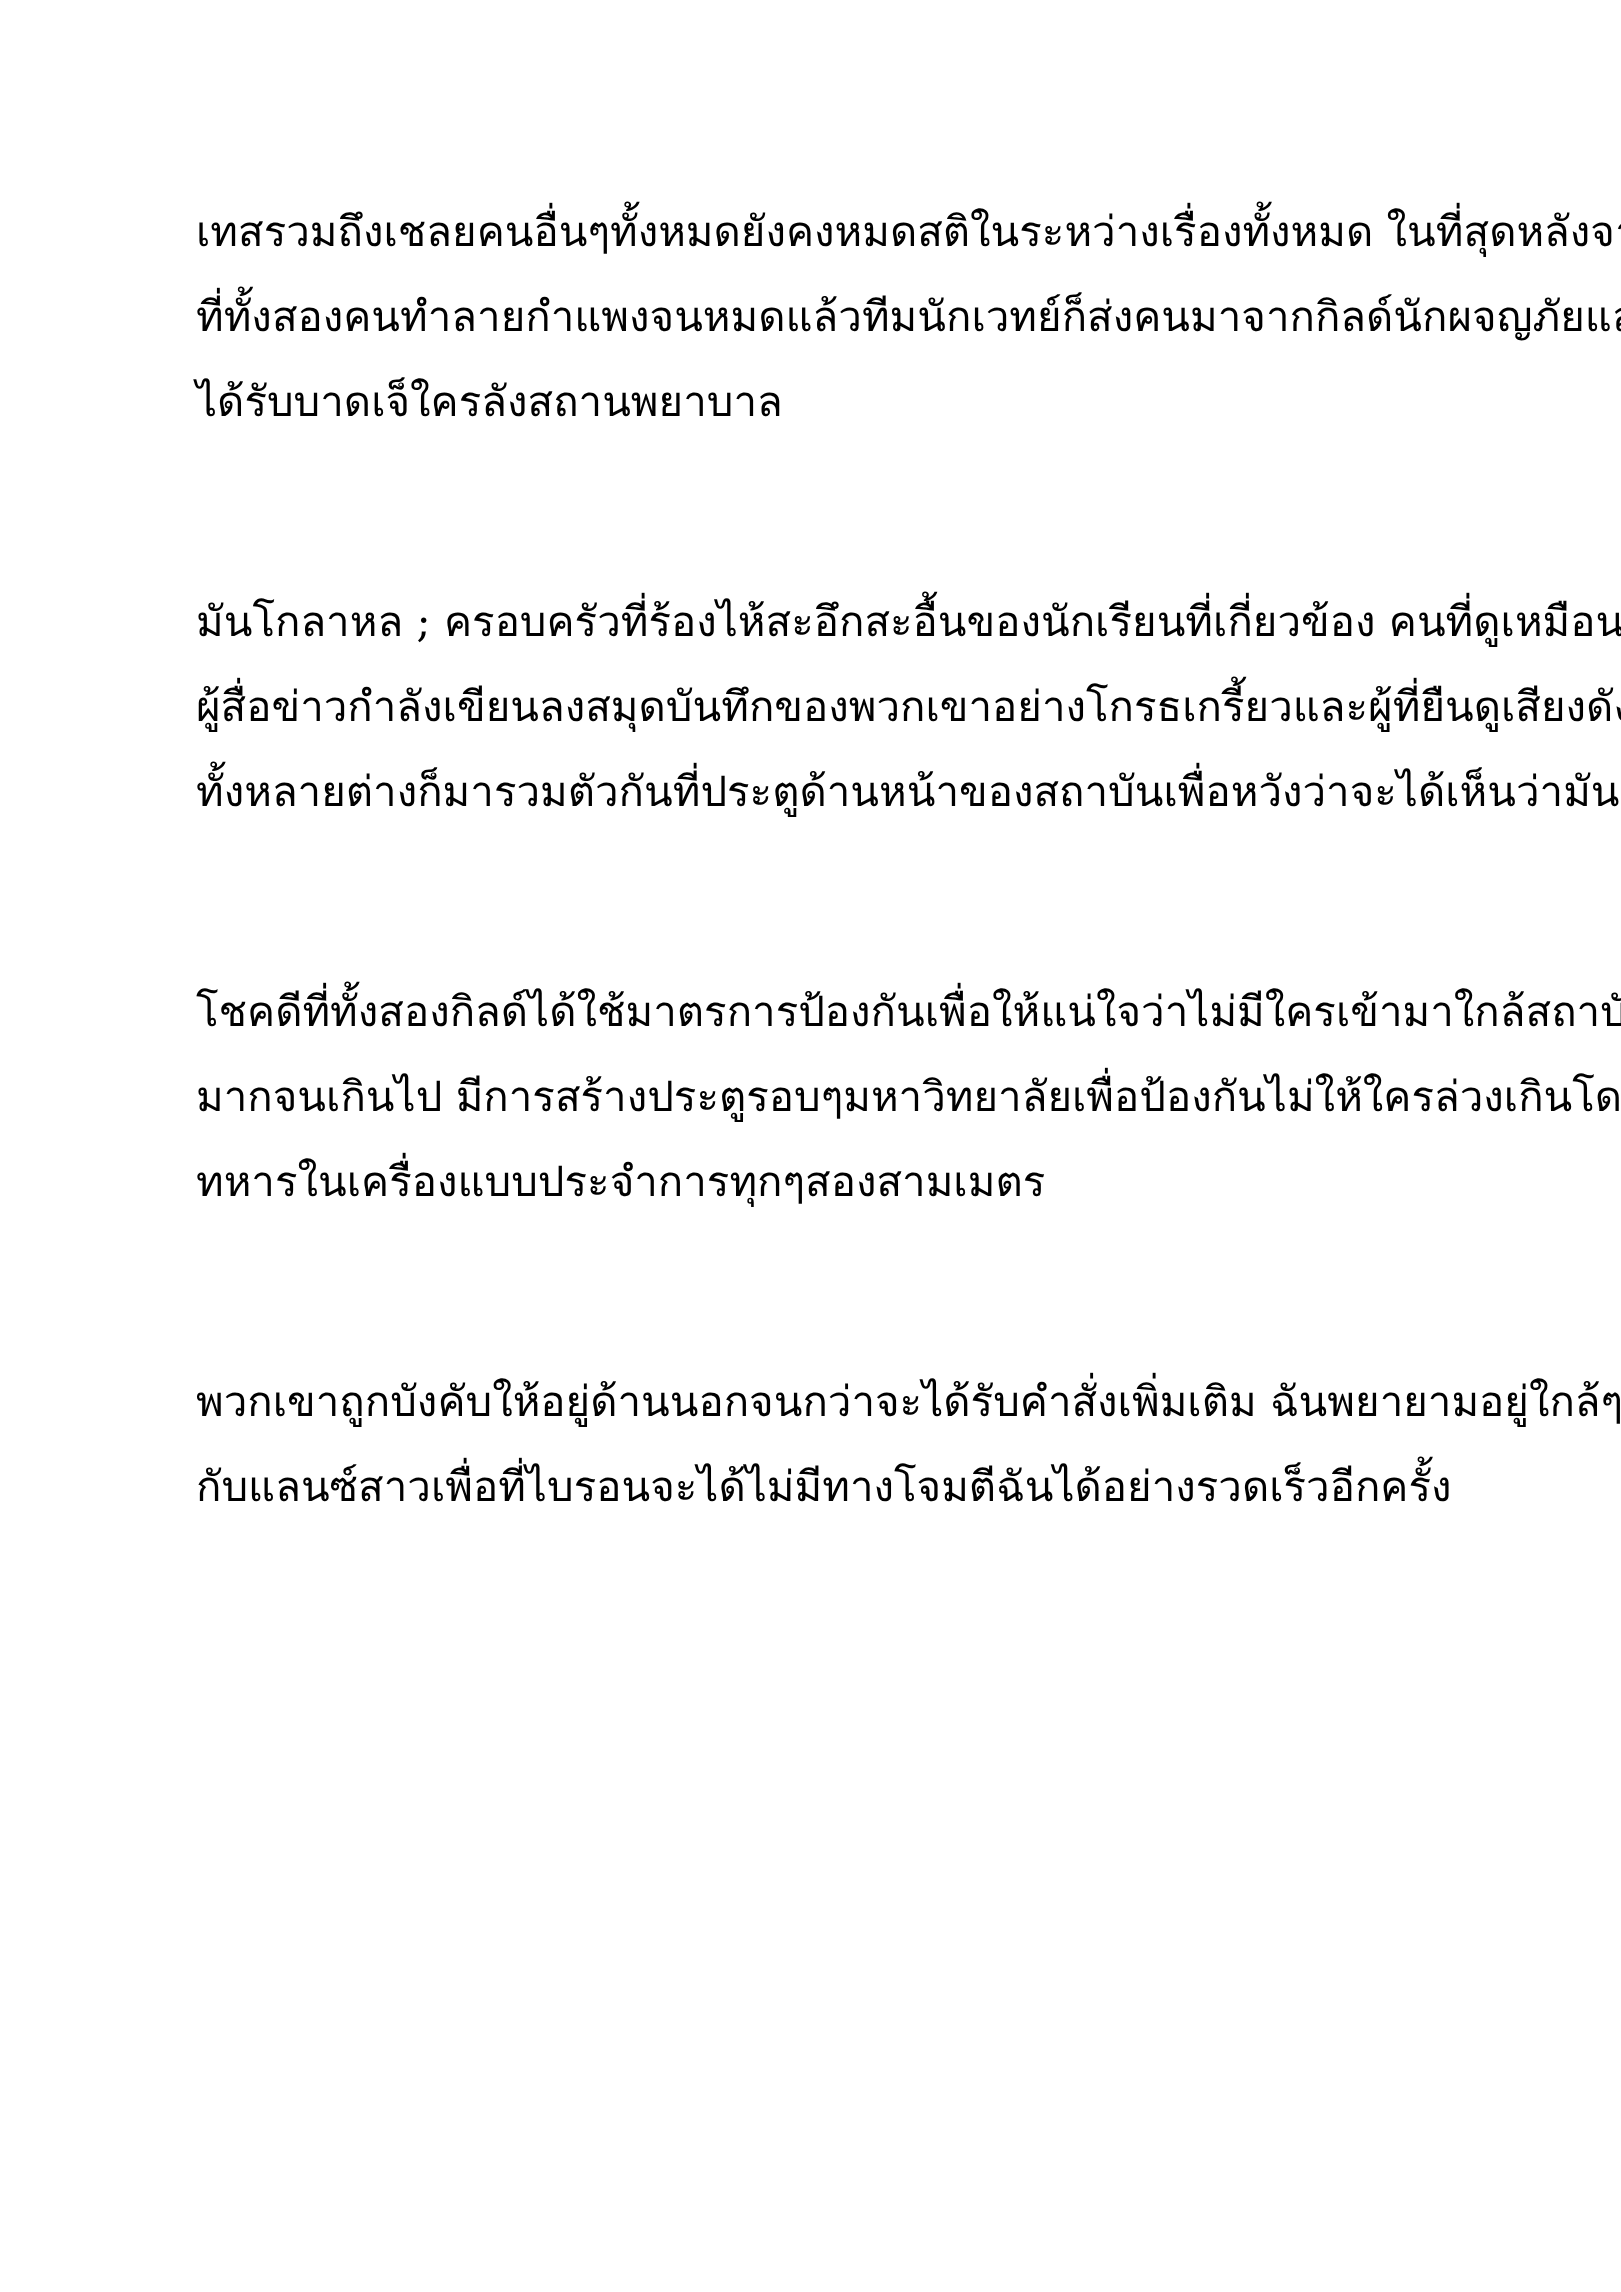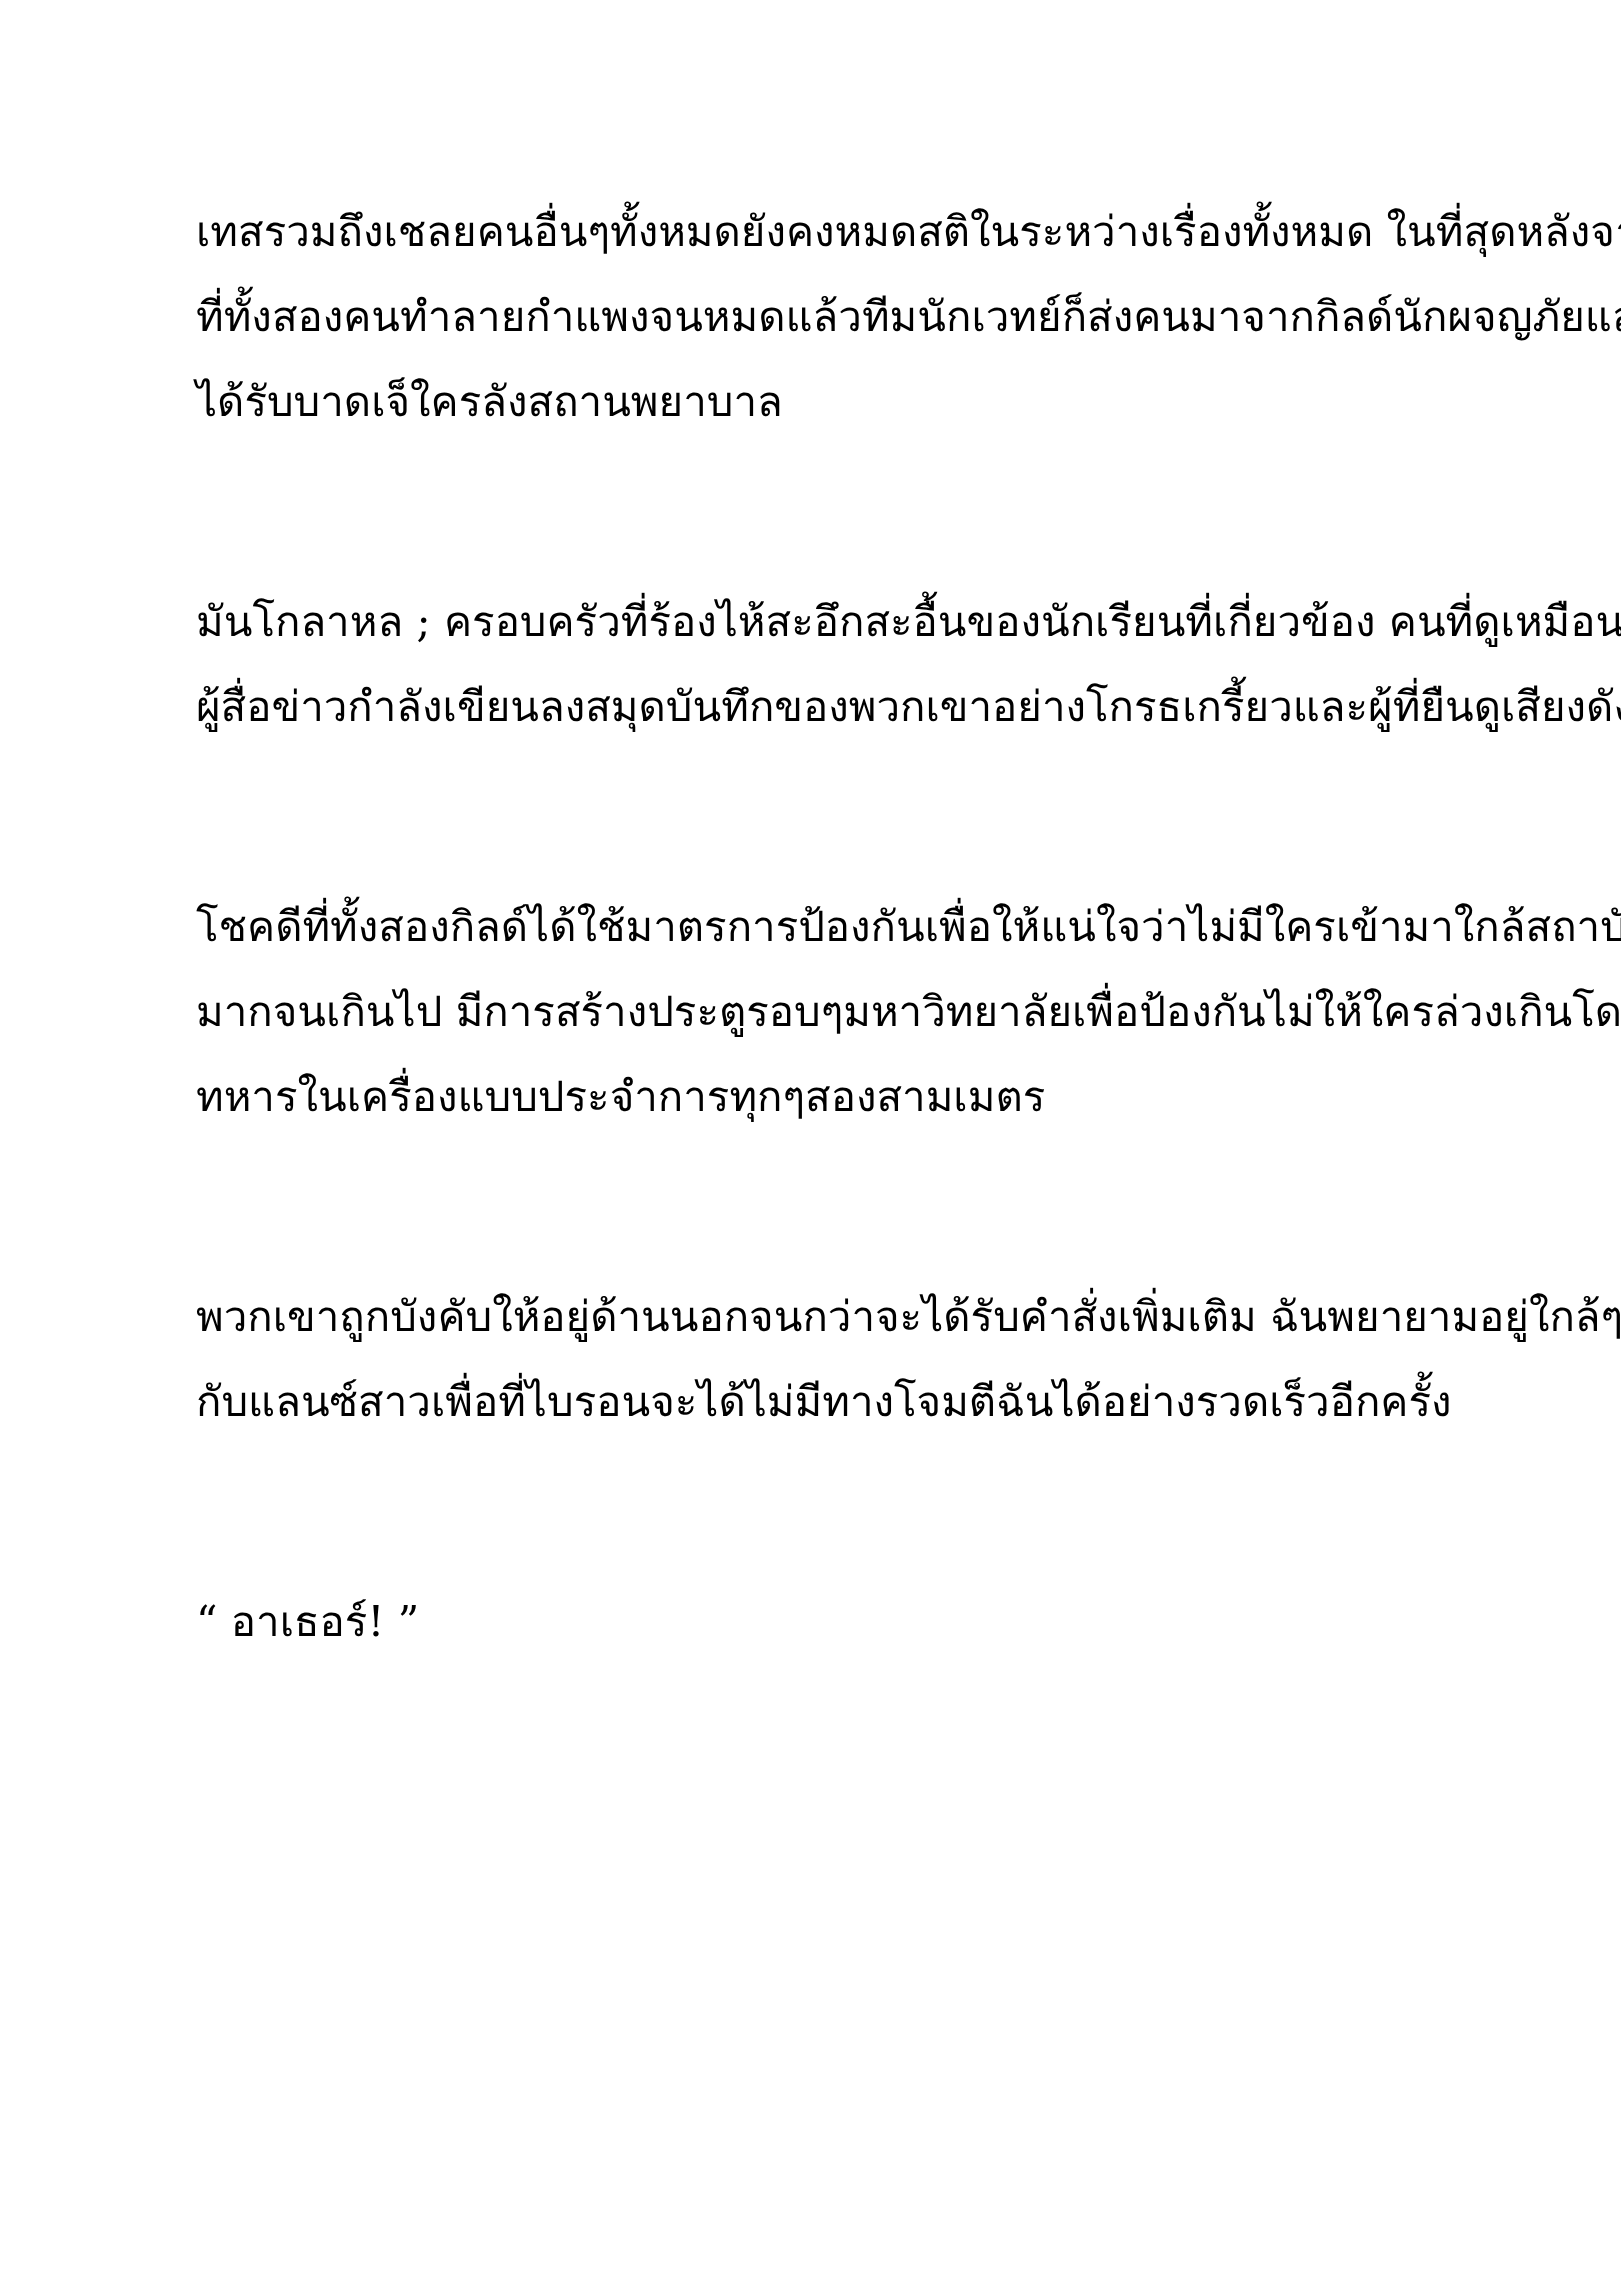--- a/index.html
+++ b/index.html
@@ -38,31 +38,29 @@
 
   <div class="doc-paragraph">
     <span class="doc-line">เทสรวมถึงเชลยคนอื่นๆทั้งหมดยังคงหมดสติในระหว่างเรื่องทั้งหมด ในที่สุดหลังจาก</span>
     <span class="doc-line">ที่ทั้งสองคนทำลายกำแพงจนหมดแล้วทีมนักเวทย์ก็ส่งคนมาจากกิลด์นักผจญภัยและ</span>
     <span class="doc-line">ได้รับบาดเจ็ใครลังสถานพยาบาล</span>
   </div>
 
   <div class="doc-paragraph">
     <span class="doc-line">มันโกลาหล ; ครอบครัวที่ร้องไห้สะอึกสะอื้นของนักเรียนที่เกี่ยวข้อง คนที่ดูเหมือน</span>
     <span class="doc-line">ผู้สื่อข่าวกำลังเขียนลงสมุดบันทึกของพวกเขาอย่างโกรธเกรี้ยวและผู้ที่ยืนดูเสียงดัง</span>
+    <span class="doc-line">ทั้งหลายต่างก็มารวมตัวกันที่ประตูด้านหน้าของสถาบันเพื่อหวังว่าจะได้เห็นว่ามัน</span>
   </div>
 
   <div class="doc-paragraph">
     <span class="doc-line">โชคดีที่ทั้งสองกิลด์ได้ใช้มาตรการป้องกันเพื่อให้แน่ใจว่าไม่มีใครเข้ามาใกล้สถาบัน</span>
     <span class="doc-line">มากจนเกินไป มีการสร้างประตูรอบๆมหาวิทยาลัยเพื่อป้องกันไม่ให้ใครล่วงเกินโดยมี</span>
     <span class="doc-line">ทหารในเครื่องแบบประจำการทุกๆสองสามเมตร</span>
   </div>
 
   <div class="doc-paragraph">
     <span class="doc-line">พวกเขาถูกบังคับให้อยู่ด้านนอกจนกว่าจะได้รับคำสั่งเพิ่มเติม ฉันพยายามอยู่ใกล้ๆ</span>
     <span class="doc-line">กับแลนซ์สาวเพื่อที่ไบรอนจะได้ไม่มีทางโจมตีฉันได้อย่างรวดเร็วอีกครั้ง</span>
   </div>
 
-  <div class="doc-paragraph">
-    <span class="doc-line">“ อาเธอร์! ”</span>
-  </div>
 
 </div>
 
 
 </body></html>

